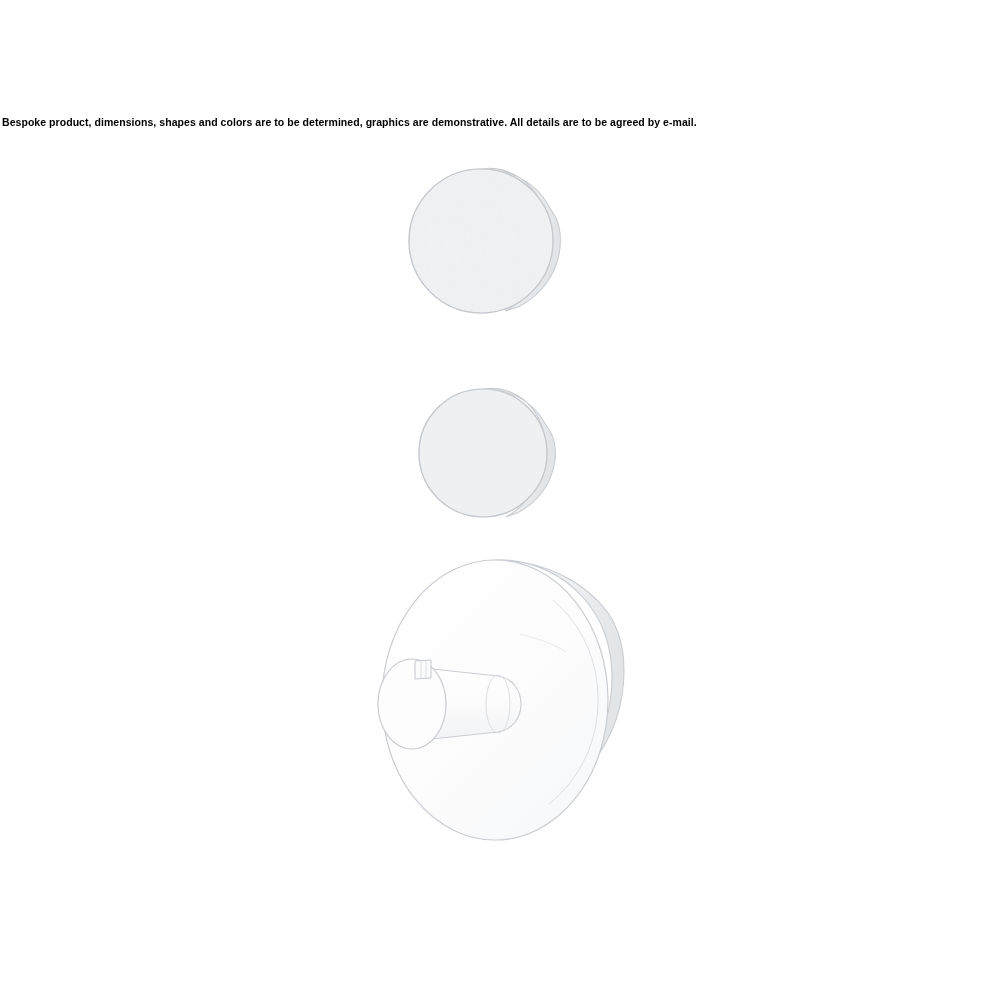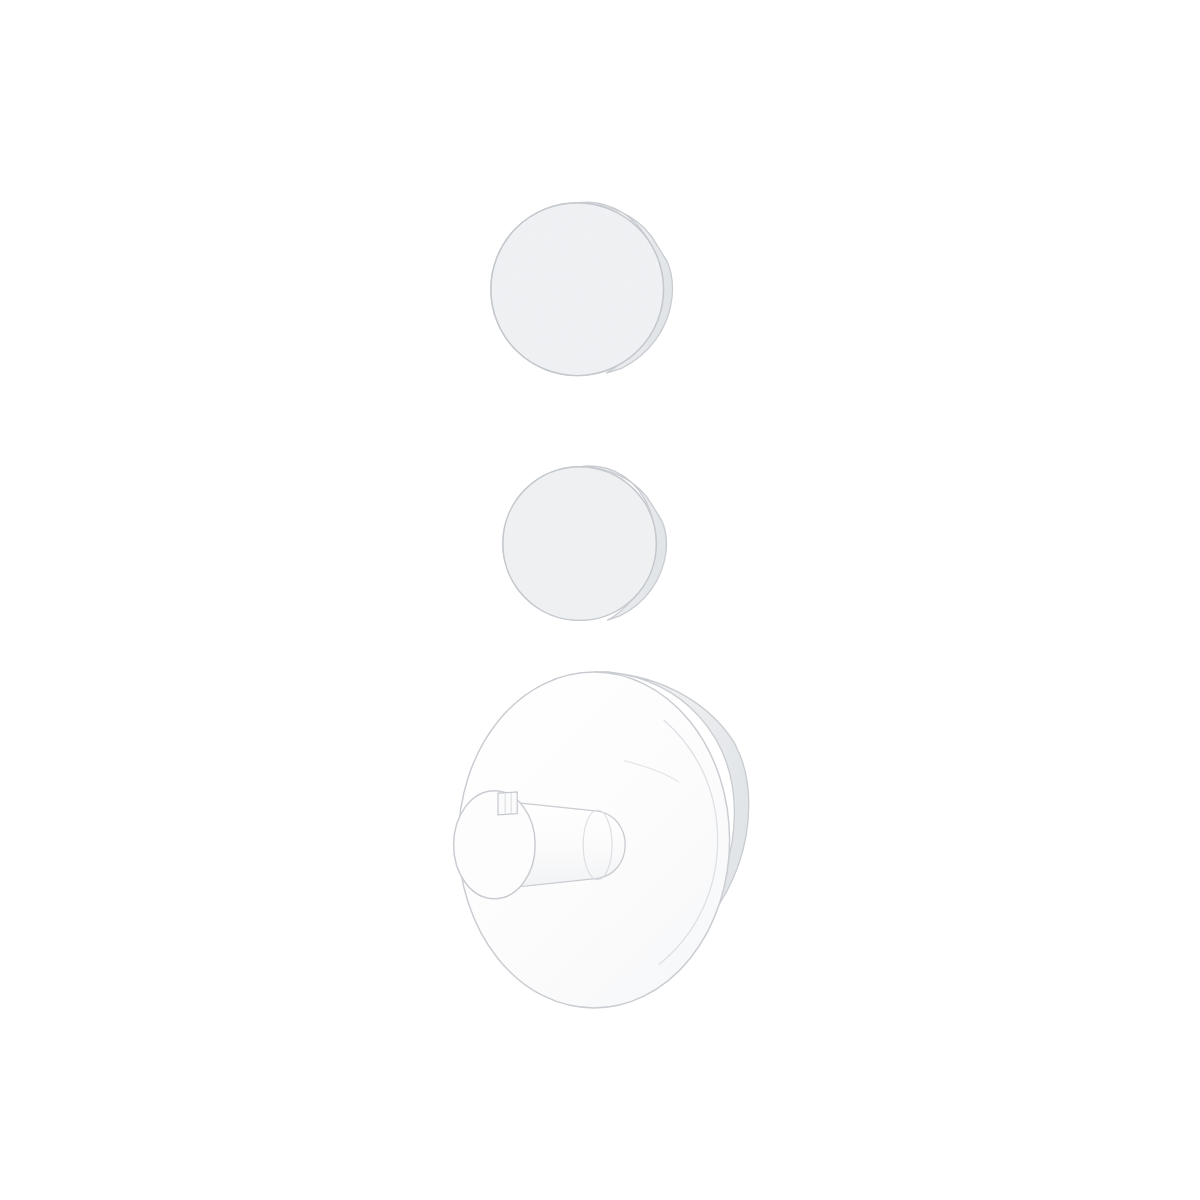--- a/index.html
+++ b/index.html
@@ -42,20 +42,21 @@
     display: block;
     width: 1000px;
     height: 1000px;
   }
 </style>
 </head>
 <body>
 
 <div class="page">
 
+  <div class="disclaimer">Bespoke product, dimensions, shapes and colors are to be determined, graphics are demonstrative. All details are to be agreed by e-mail.</div>
 
   <div class="figures">
     <svg class="figures-svg" viewBox="0 0 1000 1000" xmlns="http://www.w3.org/2000/svg">
       <defs>
 
         <filter id="stoneTex" x="-20%" y="-20%" width="140%" height="140%">
           <feTurbulence type="fractalNoise" baseFrequency="0.55 0.12" numOctaves="4" seed="7" result="noise"></feTurbulence>
           <feColorMatrix in="noise" type="matrix" values="0 0 0 0 0.87
                     0 0 0 0 0.88
                     0 0 0 0 0.90

